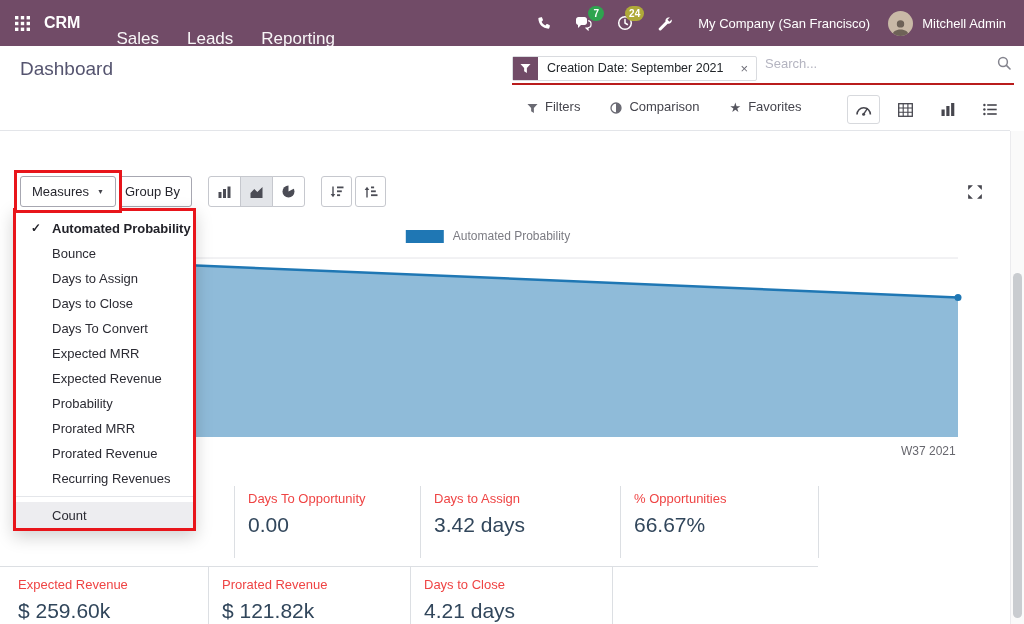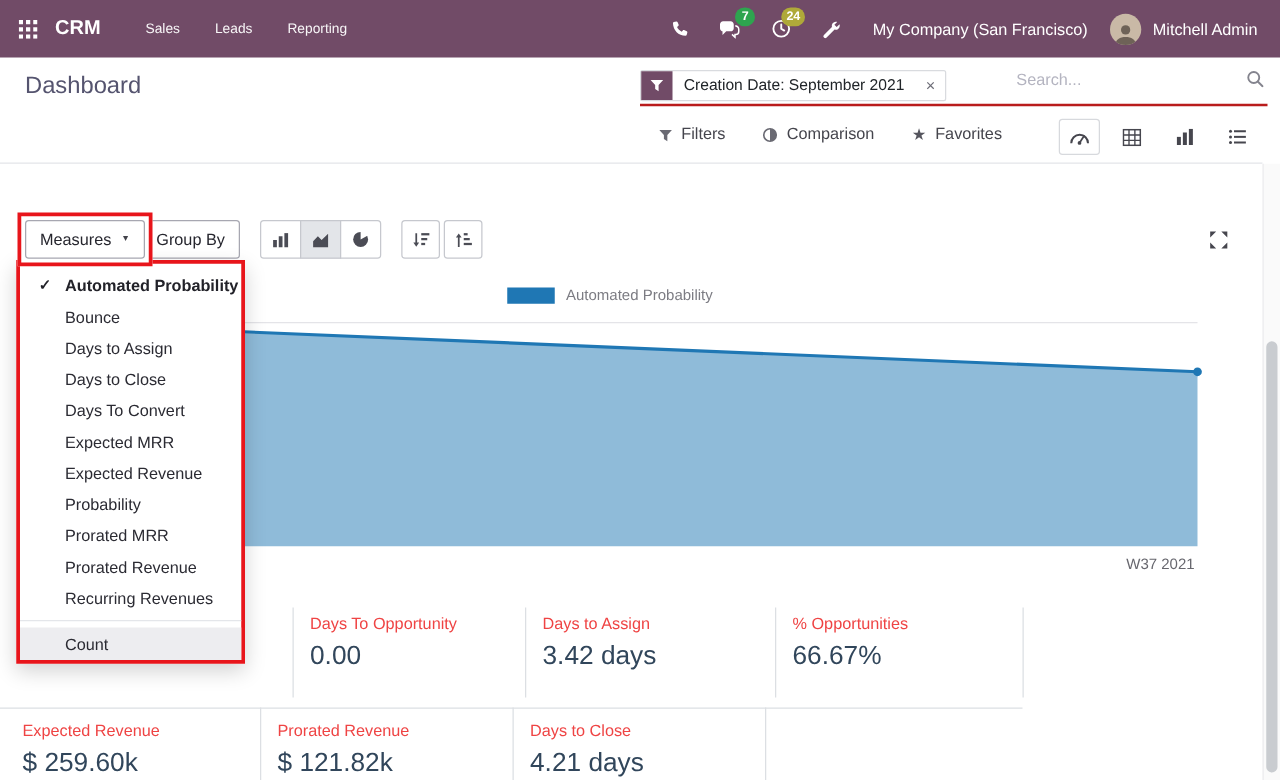--- a/index.html
+++ b/index.html
@@ -19,21 +19,21 @@
 
   
   .nav {
     position:absolute; top:0; left:0; right:0; height:46px;
     background: var(--brand);
     display:flex; align-items:center; color:#fff;
   }
   .apps-btn { width:44px; height:46px; display:flex; align-items:center; justify-content:center; cursor:pointer; }
   .brand { font-weight:bold; font-size:16px; margin-right:22px; cursor:pointer; }
   .navmenu { display:flex; height:46px; }
-  .navmenu .mi { font-size:11px; padding:0 14px; line-height:46px; color:rgba(255,255,255,.95); cursor:pointer; white-space:nowrap; }
+  .navmenu .mi { font-size:17px; padding:16px 14px; line-height:46px; color:rgba(255,255,255,.95); cursor:pointer; white-space:nowrap; }
   .systray { margin-left:auto; display:flex; align-items:center; padding-right:8px; }
   .icon-btn { position:relative; padding:0 12px; height:46px; display:flex; align-items:center; cursor:pointer; }
   .icon-btn svg { display:block; }
   .badge {
     position:absolute; top:6px; right:1px; min-width:16px; height:15px;
     border-radius:8px; font-size:10px; line-height:15px; text-align:center;
     padding:0 4px; color:#fff; font-weight:bold;
   }
   .badge.msg { background:var(--badge-green); }
   .badge.act { background:var(--badge-yellow); }
@@ -47,21 +47,21 @@
   
   .page-title { position:absolute; left:20px; top:58px; font-size:19px; font-weight:400; color:#55546f; }
   .searchbar {
     position:absolute; left:512px; top:56px; width:502px; height:29px;
     display:flex; align-items:flex-start; border-bottom:2px solid #b91c1c;
   }
   .facet { display:flex; align-items:stretch; height:25px; border:1px solid #d9dbdf; border-radius:2px; background:#fff; }
   .facet-icon { width:25px; background:var(--brand); display:flex; align-items:center; justify-content:center; }
   .facet-label { padding:0 9px; font-size:12.5px; color:#212529; line-height:23px; white-space:nowrap; }
   .facet-remove { padding:0 8px; color:#6d6d77; font-size:13px; line-height:23px; cursor:pointer; }
-  .search-input { flex:1; min-width:40px; border:none; outline:none; font-size:13px; padding:0 8px; color:#212529; background:transparent;margin-left:48px; }
+  .search-input { flex:1; min-width:40px; border:none; outline:none; font-size:13px; padding:0 8px; color:#212529; background:transparent; }
   .search-input::placeholder { color:#b4b4c0; }
   .mag { margin-right:3px; color:#84848e; cursor:pointer; display:flex; }
 
   .cp-buttons { position:absolute; left:527px; top:99px; display:flex; gap:30px; }
   .cp-btn { display:flex; align-items:flex-end; gap:7px; background:none; border:none; font-size:13px; color:#45454d; cursor:pointer; font-family:inherit; }
   .cp-btn .i { color:#6a6a73; display:flex; }
   .cp-btn .star { font-size:13px; color:#55555e; line-height:1; }
 
   .view-switcher { position:absolute; right:18px; top:95px; display:flex; align-items:center; gap:9px; }
   .vs-btn { width:33px; height:29px; display:flex; align-items:center; justify-content:center; background:none; border:none; color:#46464e; cursor:pointer; }

